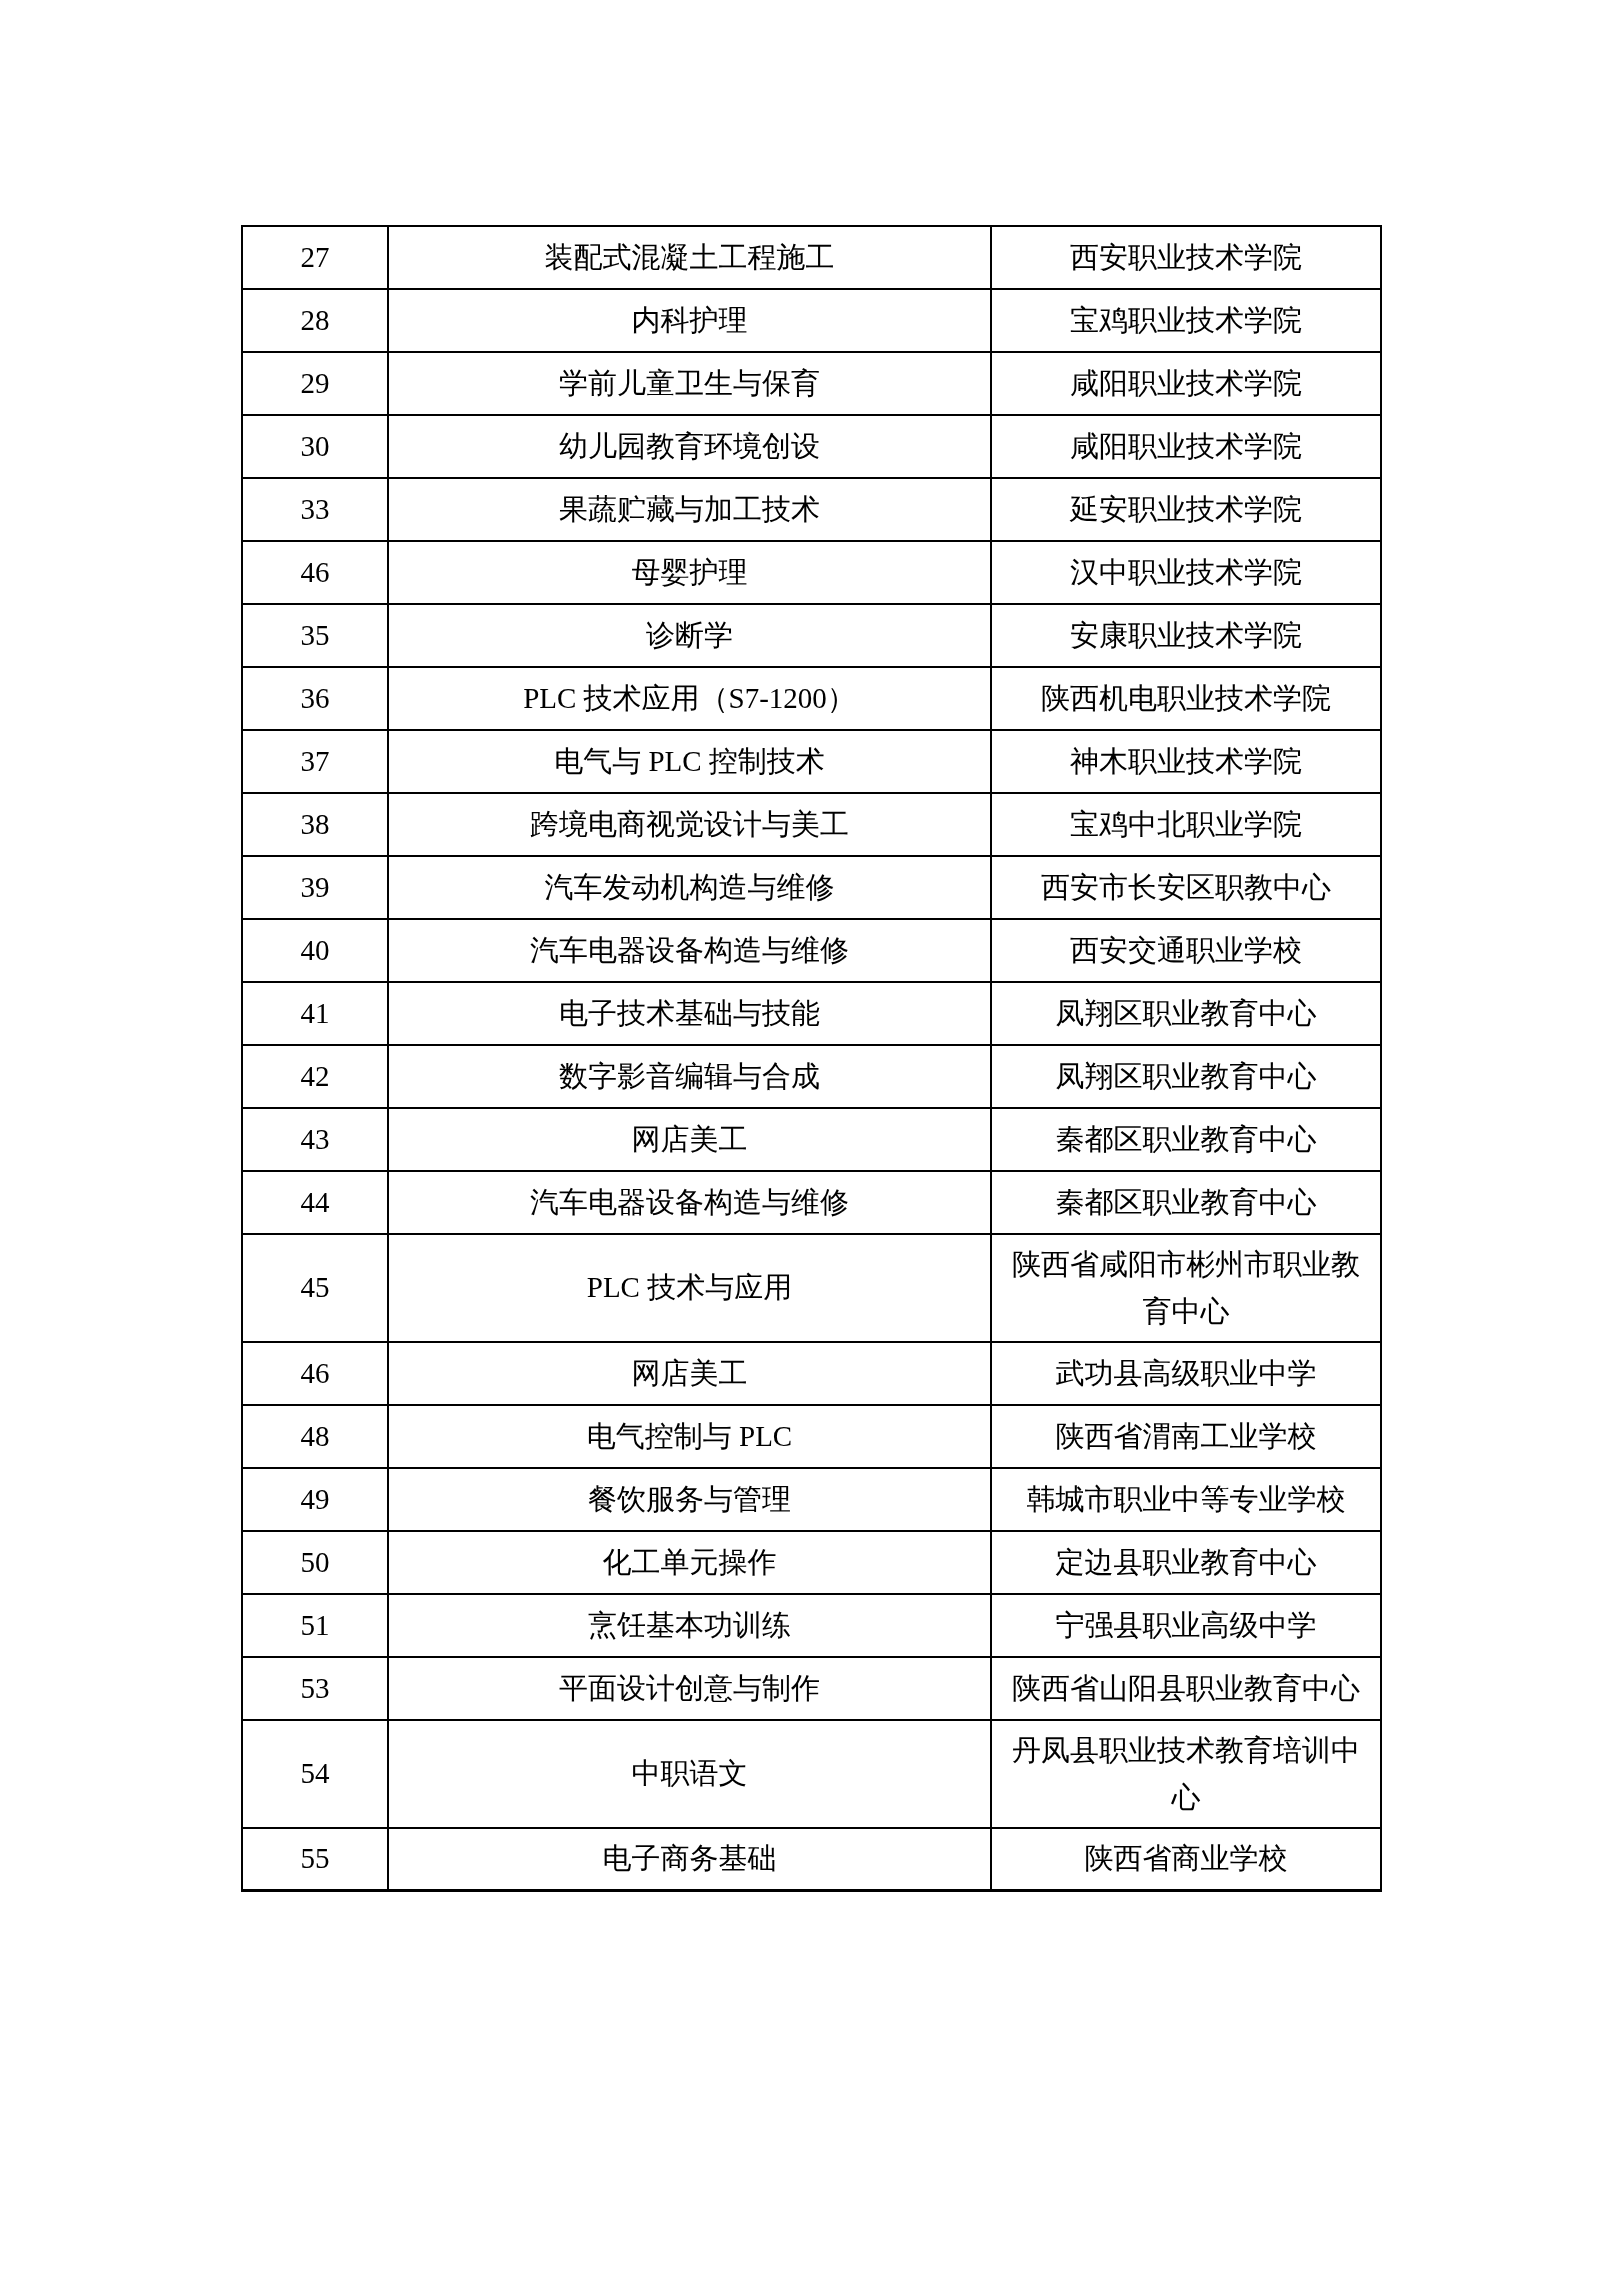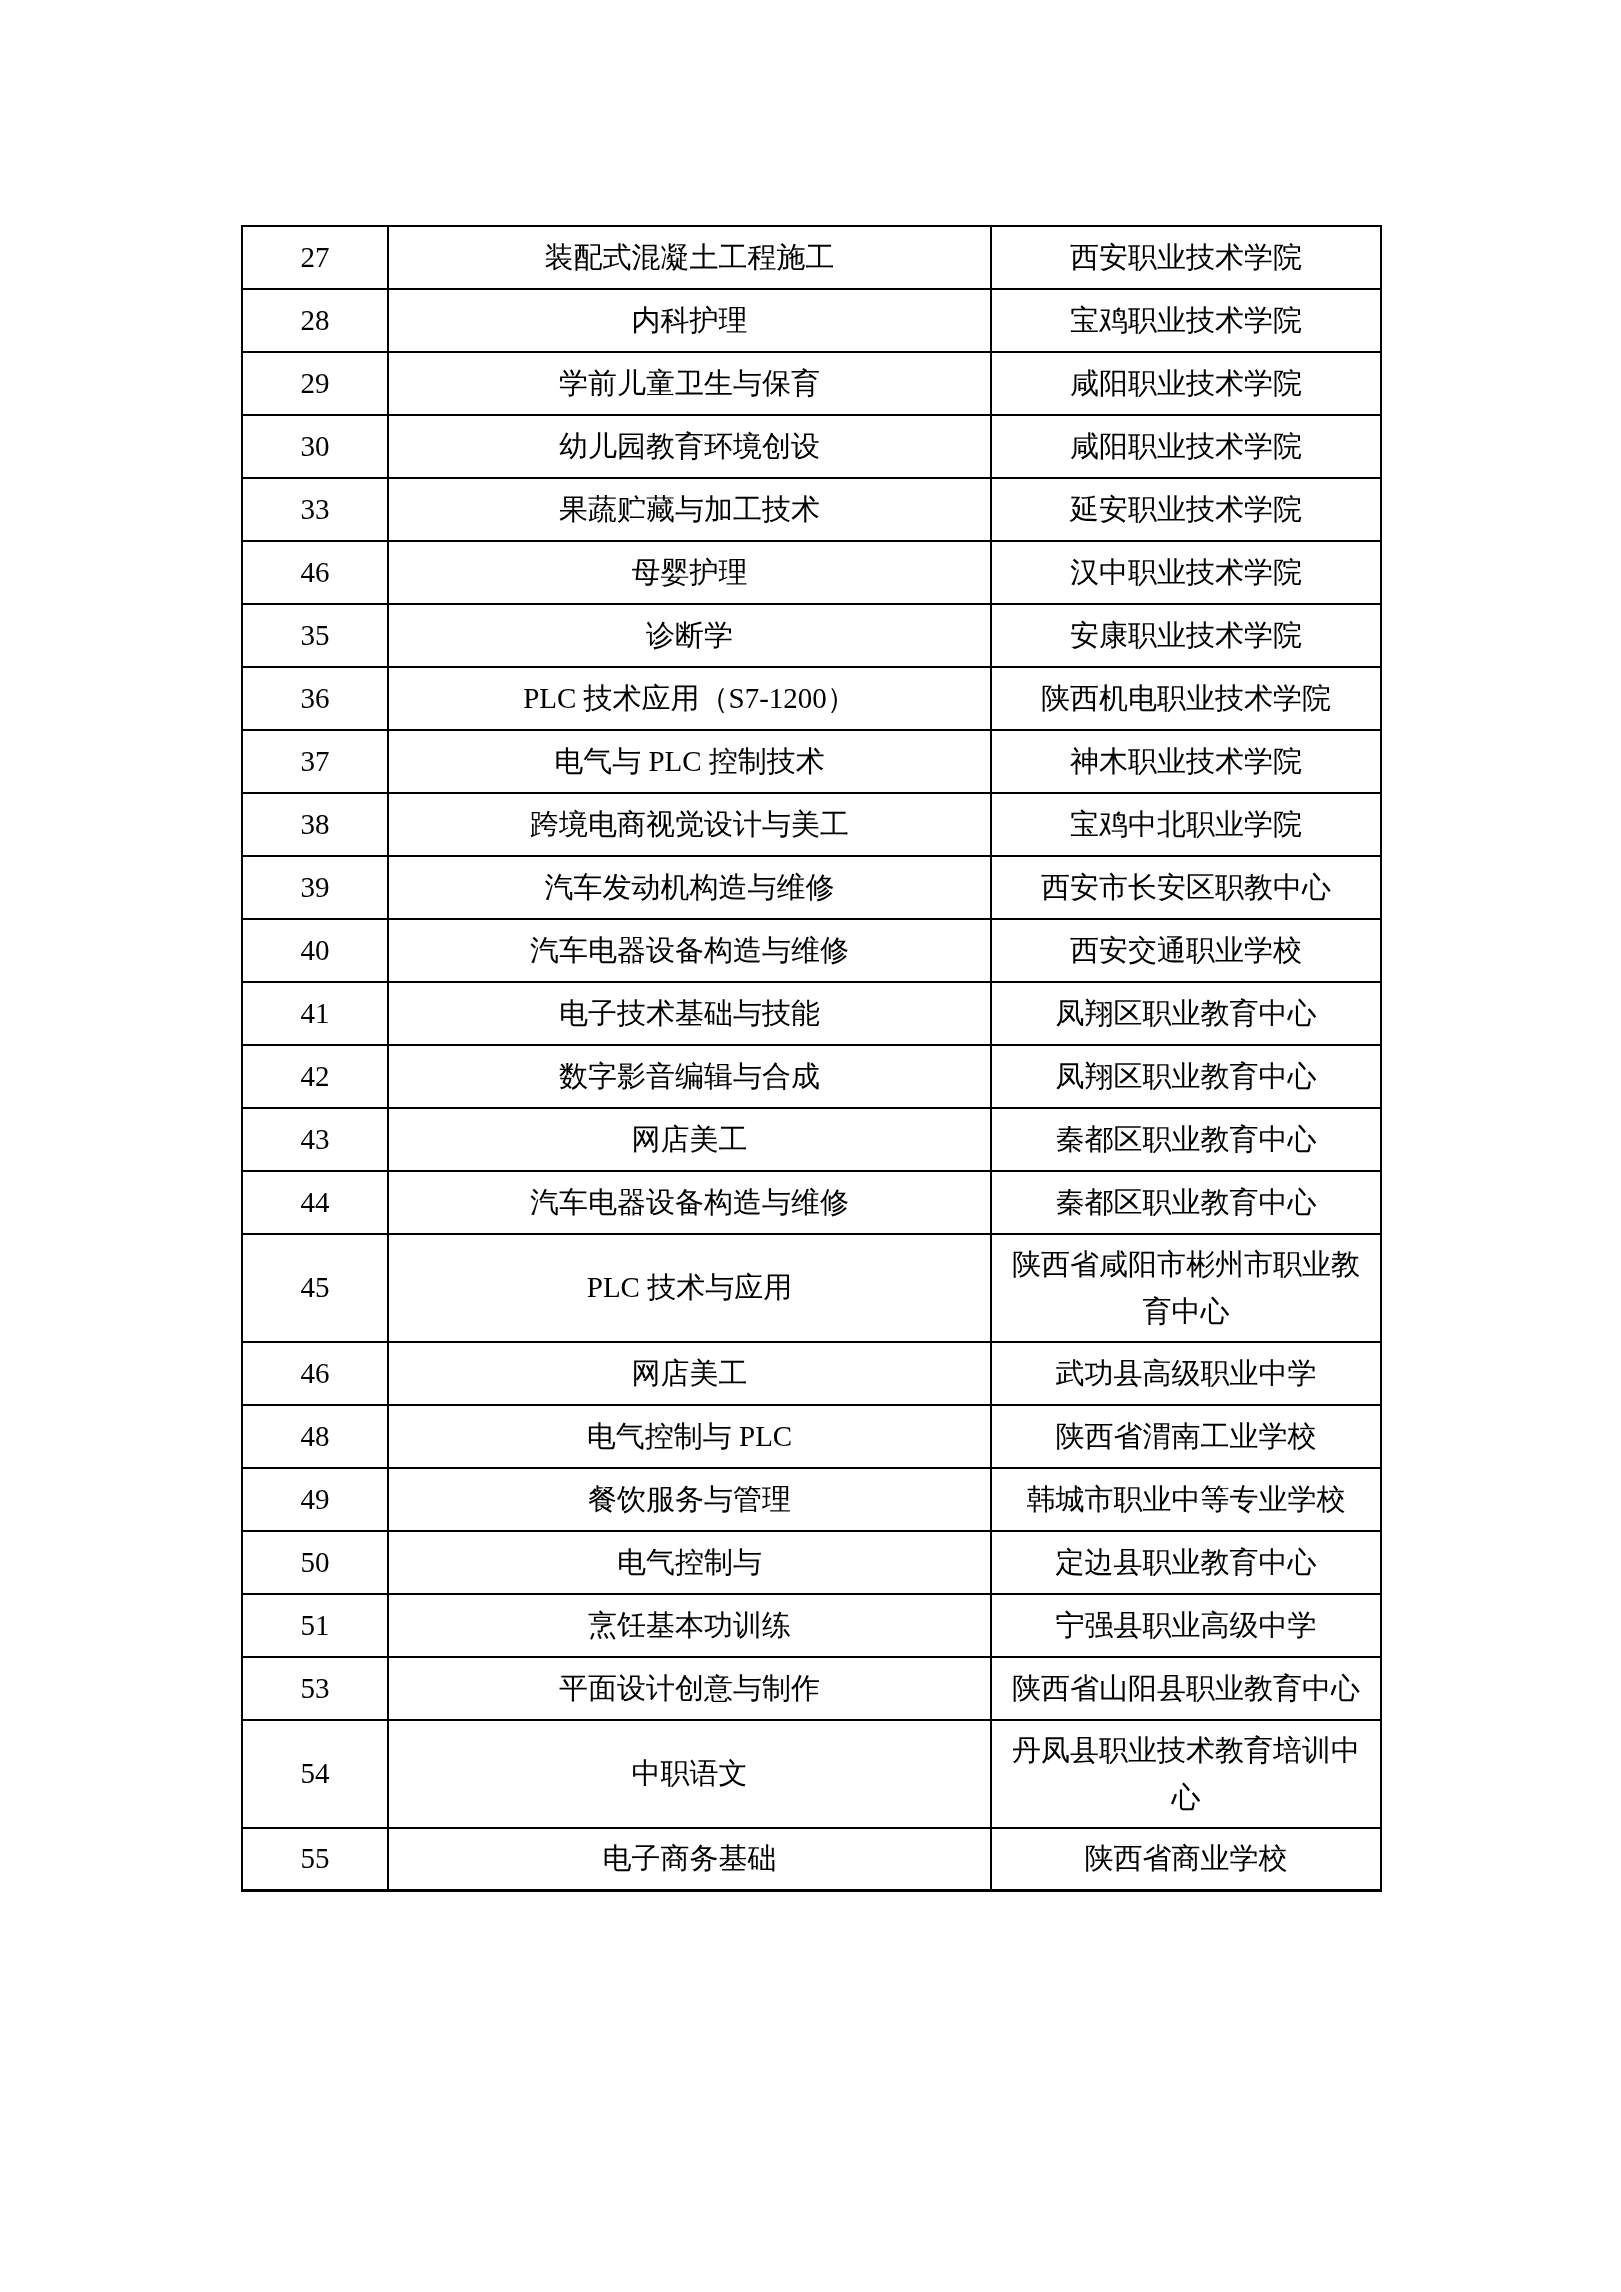--- a/index.html
+++ b/index.html
@@ -153,21 +153,21 @@
           <td>电气控制与 PLC</td>
           <td>陕西省渭南工业学校</td>
         </tr>
         <tr>
           <td>49</td>
           <td>餐饮服务与管理</td>
           <td>韩城市职业中等专业学校</td>
         </tr>
         <tr>
           <td>50</td>
-          <td>电气控制与</td>
+          <td>化工单元操作</td>
           <td>定边县职业教育中心</td>
         </tr>
         <tr>
           <td>51</td>
           <td>烹饪基本功训练</td>
           <td>宁强县职业高级中学</td>
         </tr>
         <tr>
           <td>53</td>
           <td>平面设计创意与制作</td>

